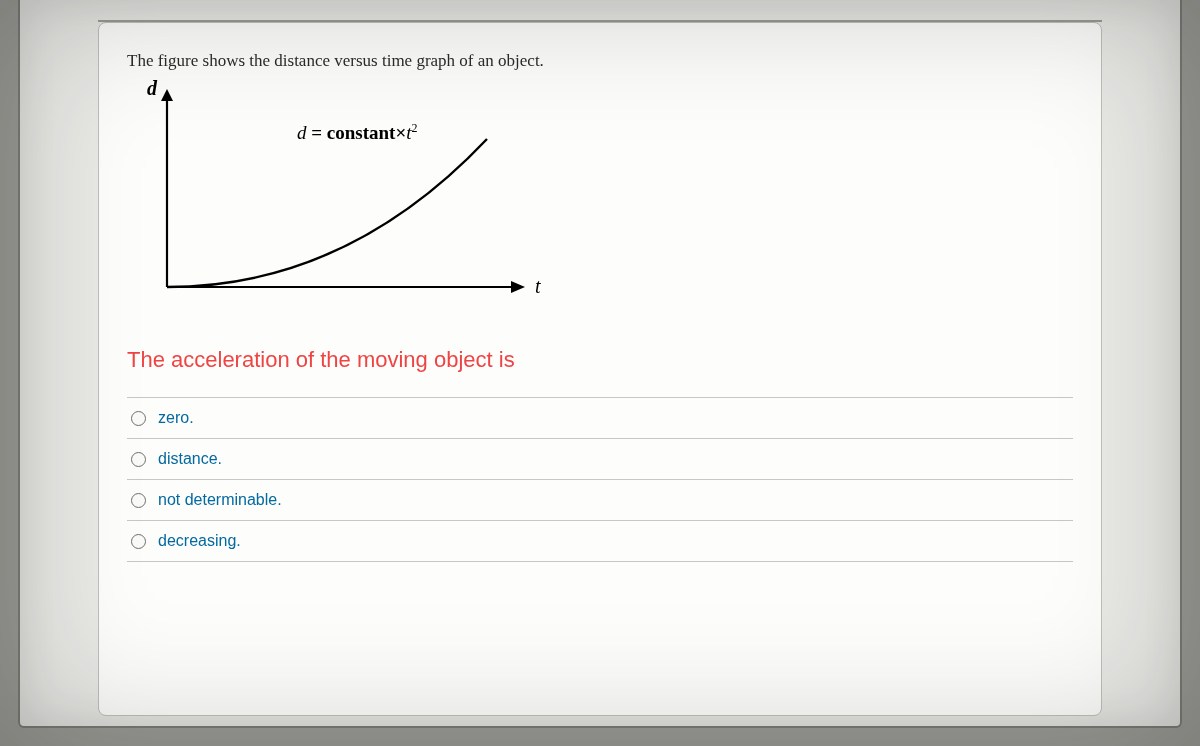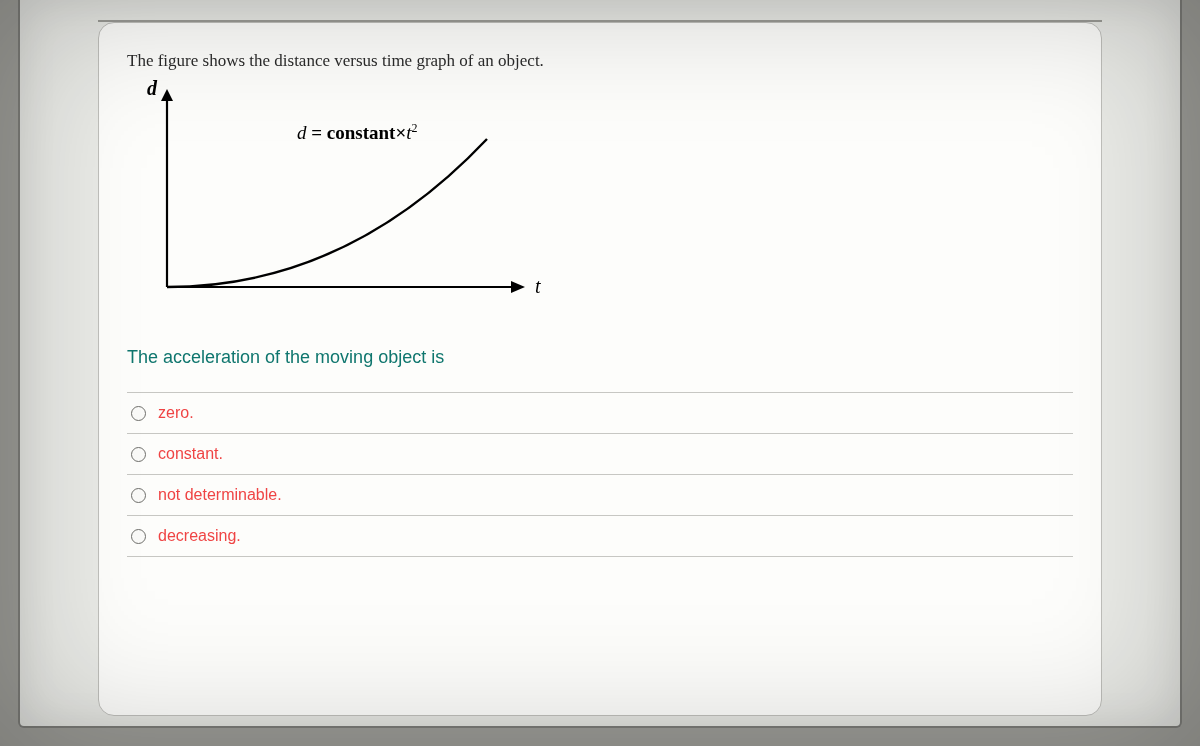--- a/index.html
+++ b/index.html
@@ -26,21 +26,21 @@
     box-shadow: inset 0 0 40px rgba(0,0,0,0.08);
   }
   .content-card {
     position: absolute;
     left: 78px;
     top: 22px;
     right: 78px;
     bottom: 10px;
     background: #fdfdfb;
     border: 1px solid #bfbfbb;
-    border-radius: 16px;
+    border-radius: 8px;
     padding: 28px 28px 10px 28px;
   }
   .top-divider {
     position: absolute;
     left: 78px;
     right: 78px;
     top: 0;
     height: 22px;
     border-bottom: 2px solid #9a9a95;
     background: transparent;
@@ -51,35 +51,35 @@
     color: #2b2b2b;
     margin-bottom: 8px;
   }
   .graph-area {
     width: 440px;
     height: 240px;
     margin: 0 0 18px 0;
     position: relative;
   }
   .subquestion {
-    font-size: 18px;
-    color: #0f766e;
+    font-size: 22px;
+    color: #ef4444;
     margin: 28px 0 24px 0;
   }
   .options {
     display: flex;
     flex-direction: column;
   }
   .option-row {
     display: flex;
     align-items: center;
     padding: 11px 4px;
     border-bottom: 1px solid #c7c7c3;
     font-size: 16px;
-    color: #ef4444;
+    color: #0369a1;
     cursor: pointer;
   }
   .option-row:first-child {
     border-top: 1px solid #c7c7c3;
   }
   .radio {
     width: 15px;
     height: 15px;
     border: 1.6px solid #6f6f6b;
     border-radius: 50%;
@@ -126,21 +126,21 @@
 
     <div class="subquestion">The acceleration of the moving object is</div>
 
     <div class="options">
       <label class="option-row">
         <span class="radio"></span>
         <span>zero.</span>
       </label>
       <label class="option-row">
         <span class="radio"></span>
-        <span>constant.</span>
+        <span>distance.</span>
       </label>
       <label class="option-row">
         <span class="radio"></span>
         <span>not determinable.</span>
       </label>
       <label class="option-row">
         <span class="radio"></span>
         <span>decreasing.</span>
       </label>
     </div>

